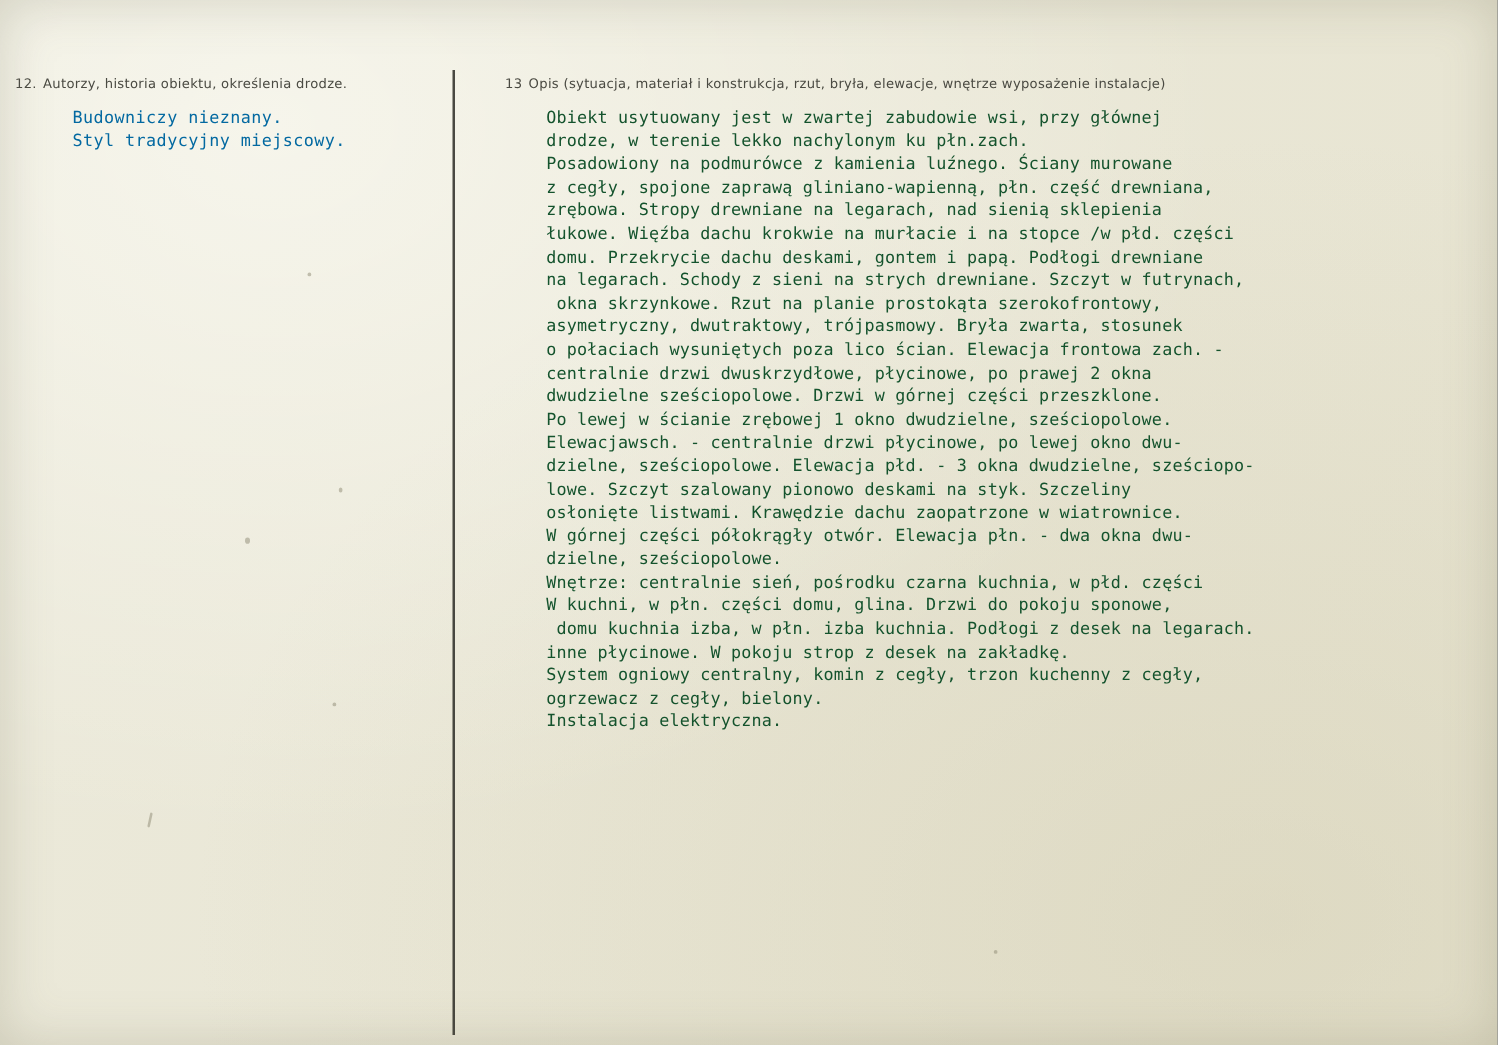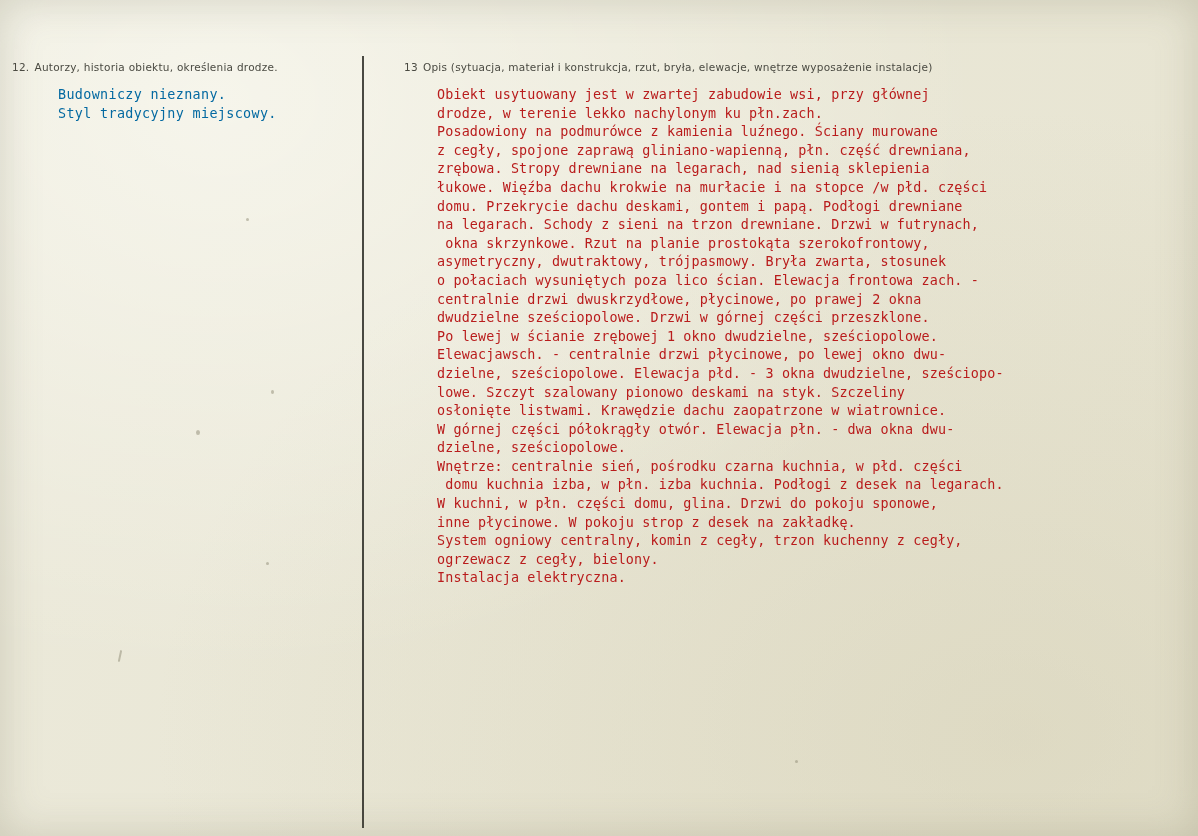--- a/index.html
+++ b/index.html
@@ -80,21 +80,21 @@
 
   
   .right-block {
     position: absolute;
     left: 437px;
     top: 86px;
     width: 700px;
     font-size: 13.4px;
     line-height: 18.6px;
     letter-spacing: 0.15px;
-    color: #b91c1c;
+    color: #14532d;
   }
   .right-block .ln {
     white-space: pre;
   }
   .left-block .ln {
     white-space: pre;
   }
 </style>
 </head>
 <body>
@@ -126,36 +126,36 @@
   </div>
 
   <div class="right-block">
     <div class="ln">Obiekt usytuowany jest w zwartej zabudowie wsi, przy głównej</div>
     <div class="ln">drodze, w terenie lekko nachylonym ku płn.zach.</div>
     <div class="ln">Posadowiony na podmurówce z kamienia luźnego. Ściany murowane</div>
     <div class="ln">z cegły, spojone zaprawą gliniano-wapienną, płn. część drewniana,</div>
     <div class="ln">zrębowa. Stropy drewniane na legarach, nad sienią sklepienia</div>
     <div class="ln">łukowe. Więźba dachu krokwie na murłacie i na stopce /w płd. części</div>
     <div class="ln">domu. Przekrycie dachu deskami, gontem i papą. Podłogi drewniane</div>
-    <div class="ln">na legarach. Schody z sieni na trzon drewniane. Drzwi w futrynach,</div>
+    <div class="ln">na legarach. Schody z sieni na strych drewniane. Szczyt w futrynach,</div>
     <div class="ln"> okna skrzynkowe. Rzut na planie prostokąta szerokofrontowy,</div>
     <div class="ln">asymetryczny, dwutraktowy, trójpasmowy. Bryła zwarta, stosunek</div>
     <div class="ln">o połaciach wysuniętych poza lico ścian. Elewacja frontowa zach. -</div>
     <div class="ln">centralnie drzwi dwuskrzydłowe, płycinowe, po prawej 2 okna</div>
     <div class="ln">dwudzielne sześciopolowe. Drzwi w górnej części przeszklone.</div>
     <div class="ln">Po lewej w ścianie zrębowej 1 okno dwudzielne, sześciopolowe.</div>
     <div class="ln">Elewacjawsch. - centralnie drzwi płycinowe, po lewej okno dwu-</div>
     <div class="ln">dzielne, sześciopolowe. Elewacja płd. - 3 okna dwudzielne, sześciopo-</div>
     <div class="ln">lowe. Szczyt szalowany pionowo deskami na styk. Szczeliny</div>
     <div class="ln">osłonięte listwami. Krawędzie dachu zaopatrzone w wiatrownice.</div>
     <div class="ln">W górnej części półokrągły otwór. Elewacja płn. - dwa okna dwu-</div>
     <div class="ln">dzielne, sześciopolowe.</div>
     <div class="ln">Wnętrze: centralnie sień, pośrodku czarna kuchnia, w płd. części</div>
+    <div class="ln">W kuchni, w płn. części domu, glina. Drzwi do pokoju sponowe,</div>
     <div class="ln"> domu kuchnia izba, w płn. izba kuchnia. Podłogi z desek na legarach.</div>
-    <div class="ln">W kuchni, w płn. części domu, glina. Drzwi do pokoju sponowe,</div>
     <div class="ln">inne płycinowe. W pokoju strop z desek na zakładkę.</div>
     <div class="ln">System ogniowy centralny, komin z cegły, trzon kuchenny z cegły,</div>
     <div class="ln">ogrzewacz z cegły, bielony.</div>
     <div class="ln">Instalacja elektryczna.</div>
   </div>
 
   <div class="edge-shadow"></div>
 </div>
 
 </body></html>

